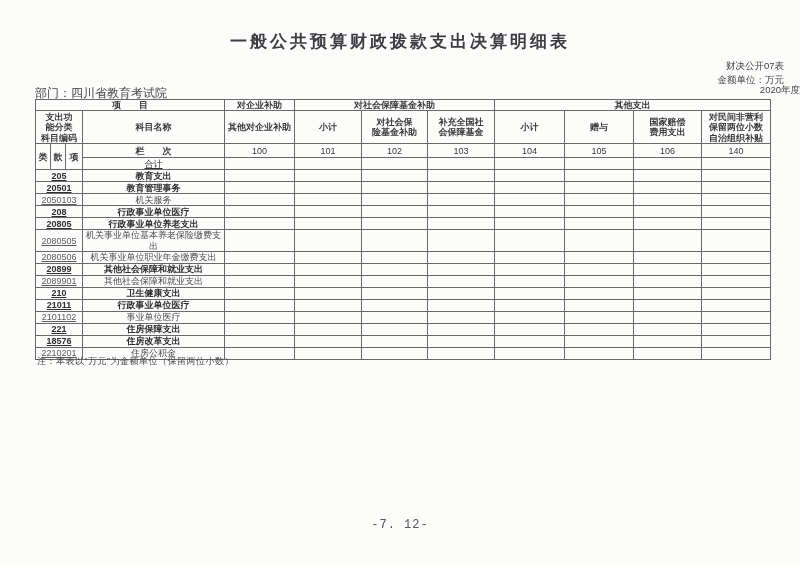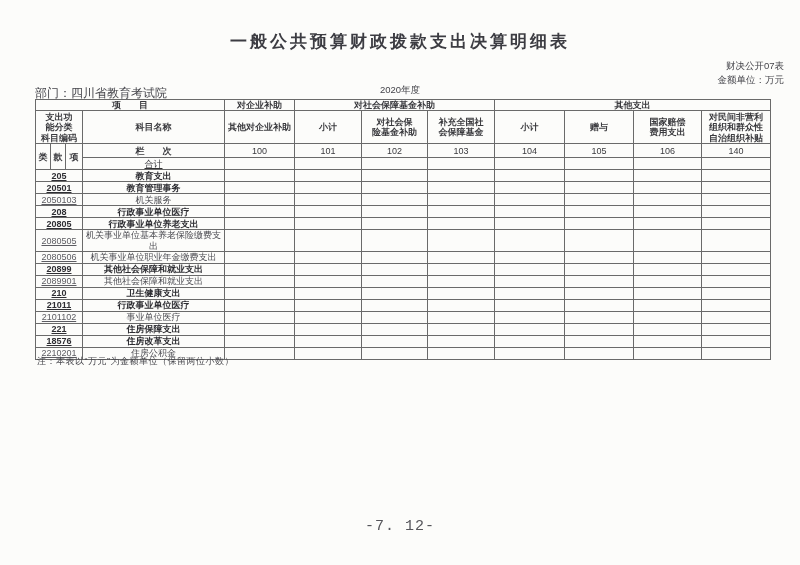--- a/index.html
+++ b/index.html
@@ -10,42 +10,42 @@
   }
   .doc-title{
     position:absolute;top:30px;left:0;width:100%;text-align:center;
     font-size:17px;font-weight:bold;letter-spacing:3px;color:#3c3c42;
   }
   .meta{
     position:absolute;top:59px;right:16px;text-align:right;
     font-size:9.5px;line-height:1.5;color:#44444a;
   }
   .dept{position:absolute;top:85px;left:35px;font-size:12px;color:#44444a;}
-  .year{position:absolute;top:84px;left:0;width:800px;text-align:center;font-size:9.5px;color:#44444a;}
+  .year{position:absolute;top:84px;left:0;width:800px;text-align:right;font-size:9.5px;color:#44444a;}
   table.grid{
     position:absolute;top:99px;left:35px;width:735px;
     border-collapse:collapse;table-layout:fixed;
   }
   table.grid td{
     border:1px solid #6a6a6a;padding:0 1px;font-size:9px;line-height:1.15;
     text-align:center;vertical-align:middle;color:#3a3a3e;
     white-space:pre-line;overflow:hidden;
   }
   tr.rh1{height:11px;} tr.rh2{height:33px;} tr.rh3{height:14px;} tr.rh4{height:12px;text-decoration:underline;}
   tr.rd{height:12px;}
   td.head{font-weight:bold;}
   td.codec{text-align:left;padding-left:2px;white-space:nowrap;text-decoration:underline;}
   td.namec{text-align:left;padding-left:3px;white-space:nowrap;}
   tr.cat td.codec, tr.cat td.namec{font-weight:bold;color:#2e2e33;}
   tr.item td.codec{color:#5c5c62;}
   tr.item td.namec{color:#4a4a50;}
   .note{position:absolute;top:355px;left:37px;font-size:9px;color:#44444a;letter-spacing:.5px;}
   .pagenum{
     position:absolute;top:518px;left:0;width:800px;text-align:center;
-    font-size:15px;letter-spacing:1px;color:#55555a;
+    font-size:12px;letter-spacing:1px;color:#55555a;
     font-family:"Liberation Mono","DejaVu Sans Mono",monospace;
   }
 </style>
 </head>
 <body>
 
 <div class="sheet">
 
   <div class="doc-title">一般公共预算财政拨款支出决算明细表</div>
 
@@ -90,21 +90,21 @@
       <td class="head">小计</td>
       <td class="head">对社会保
 险基金补助</td>
       <td class="head">补充全国社
 会保障基金</td>
       <td class="head">小计</td>
       <td class="head">赠与</td>
       <td class="head">国家赔偿
 费用支出</td>
       <td class="head">对民间非营利
-组织和群众性
+保留两位小数
 自治组织补贴</td>
     </tr>
 
     <tr class="rh3">
       <td class="head" rowspan="2">类</td>
       <td class="head" rowspan="2">款</td>
       <td class="head" rowspan="2">项</td>
       <td class="head">栏　　次</td>
       <td>100</td>
       <td>101</td>

